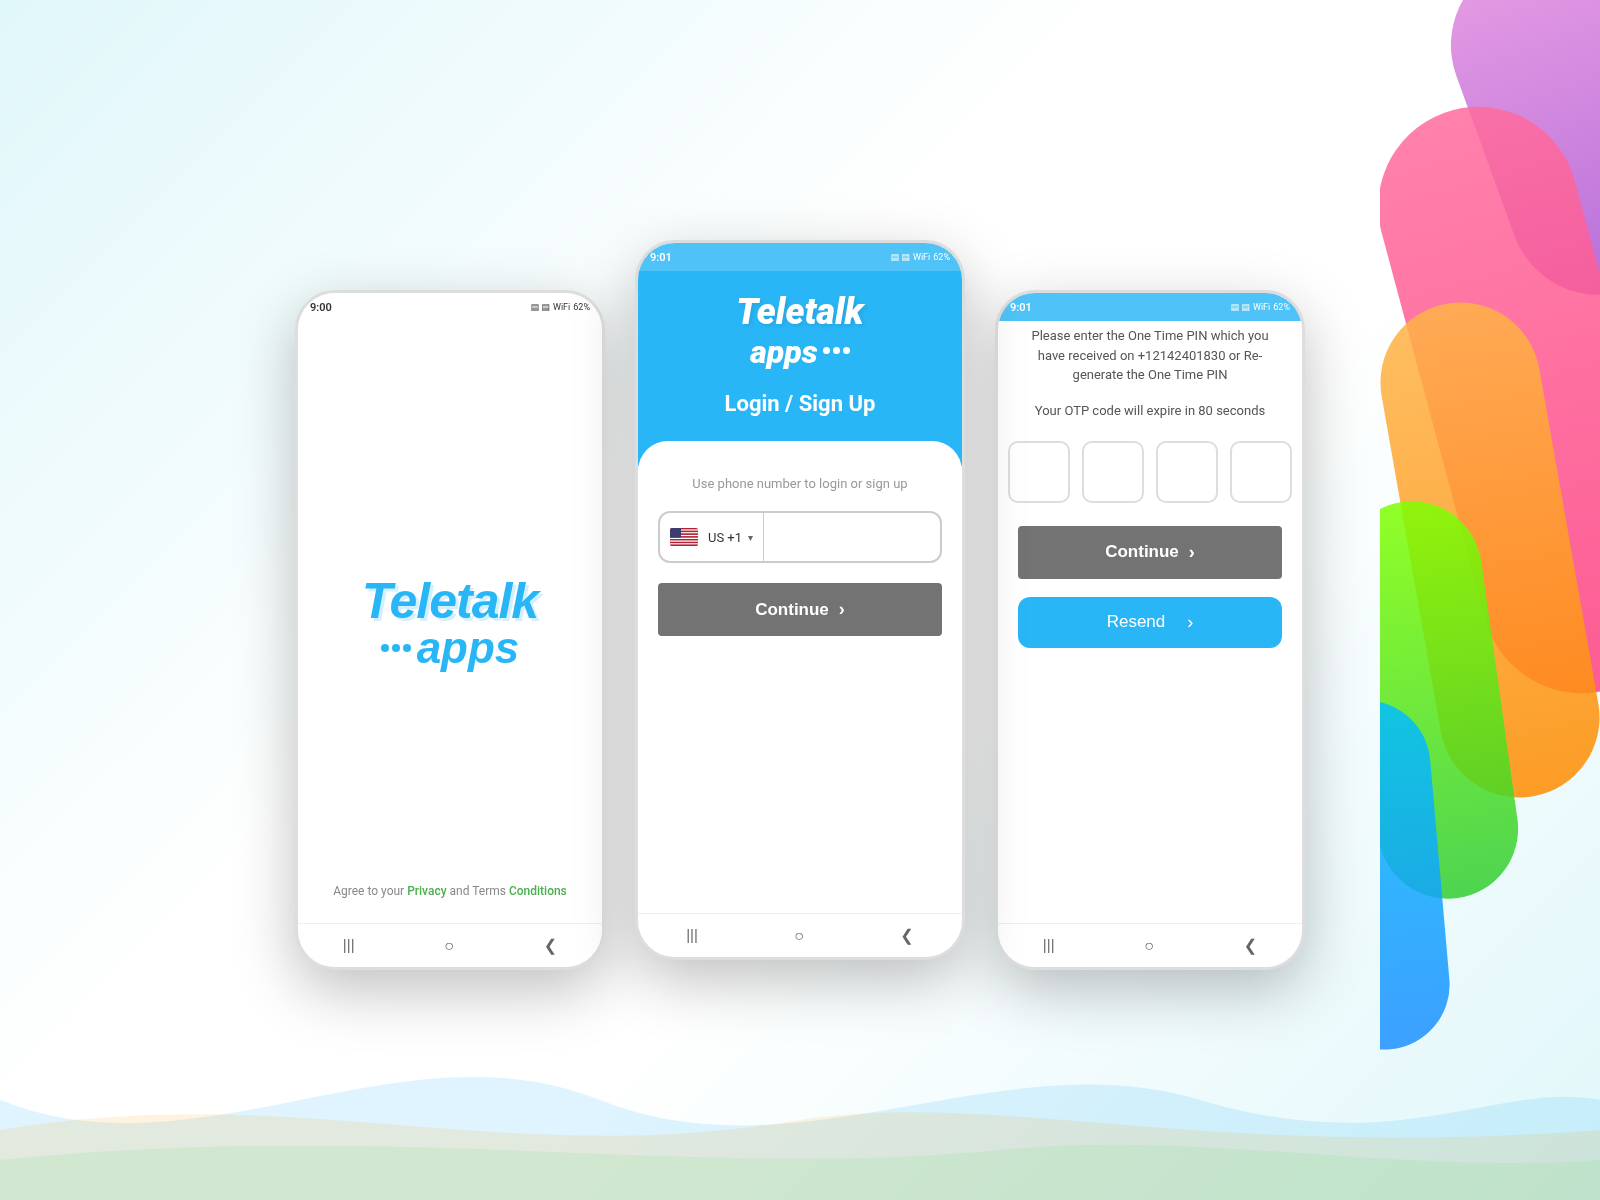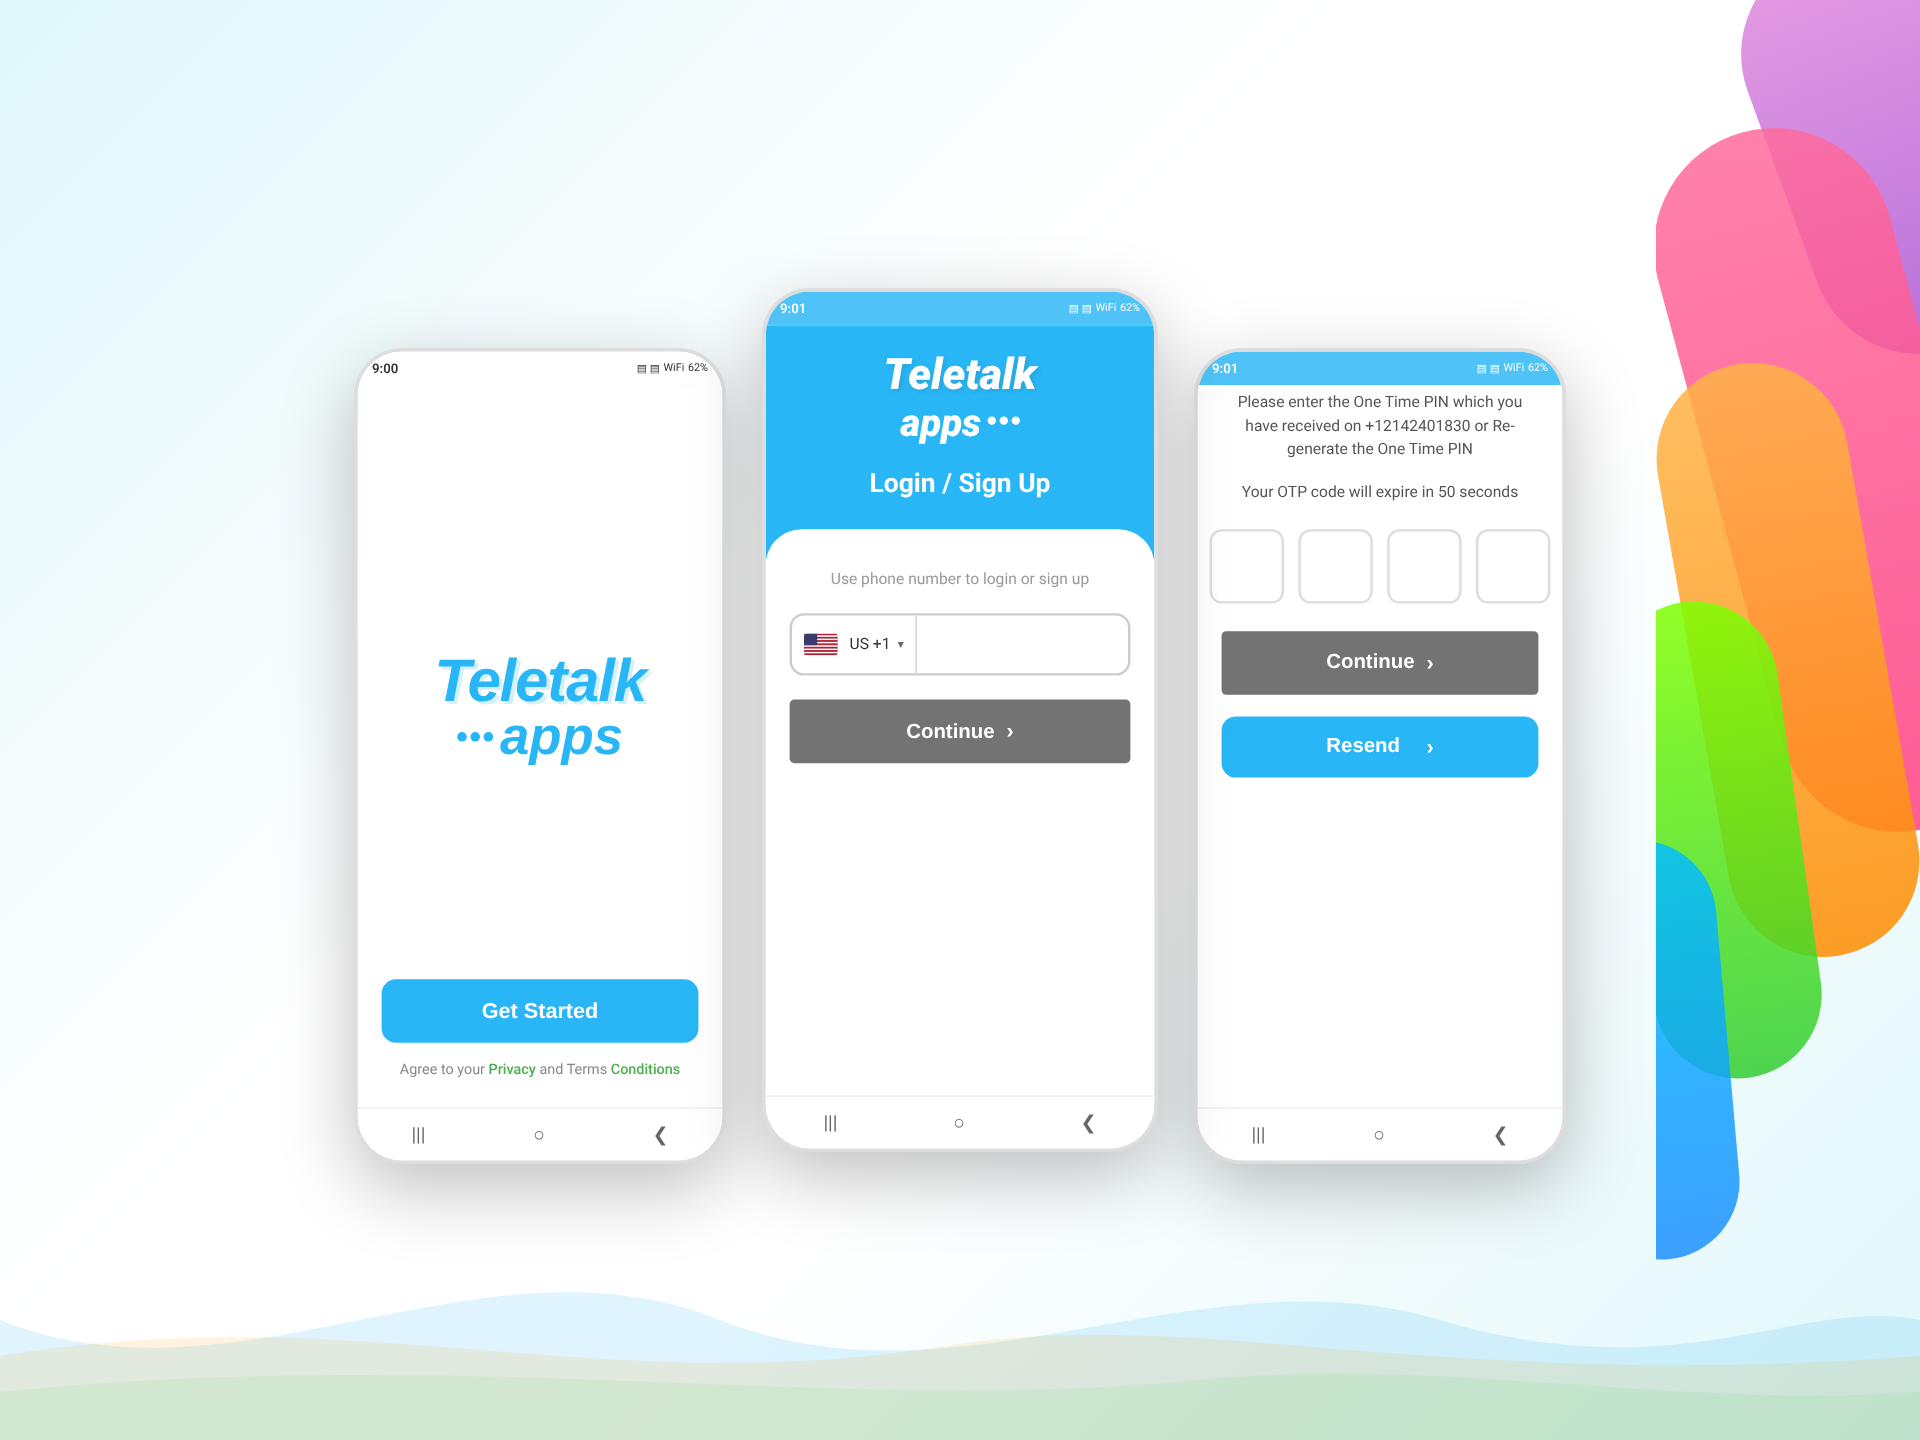--- a/index.html
+++ b/index.html
@@ -408,21 +408,21 @@
     }
 
     .resend-btn {
       background: #29b6f6;
       color: white;
       border: none;
       border-radius: 12px;
       padding: 15px 0;
       width: 100%;
       font-size: 17px;
-      font-weight: 700;
+      font-weight: 400;
       cursor: pointer;
       display: flex;
       align-items: center;
       justify-content: center;
       gap: 22px;
     }
 
     
     .logo-main {
       font-size: 50px;
@@ -508,21 +508,20 @@
                 <span class="bubble-dot"></span>
                 <span class="bubble-dot"></span>
                 <span class="bubble-dot"></span>
               </span>
               <span class="logo-apps">apps</span>
             </div>
           </div>
         </div>
 
         <div style="width:100%;">
-          <button class="get-started-btn">Get Started</button>
           <p class="terms-text">
             <span>Agree to your</span>
             <span class="terms-link">Privacy</span>
             <span>and Terms</span>
             <span class="terms-link">Conditions</span>
           </p>
         </div>
       </div>
     </div>
 
@@ -609,21 +608,21 @@
         <span style="font-size:9px;">WiFi</span>
         <span style="font-size:9px;">62%</span>
       </div>
     </div>
 
     <div class="phone-content">
 
 
       <div class="otp-body">
         <p class="otp-description">Please enter the One Time PIN which you have received on +12142401830 or Re-generate the One Time PIN</p>
-        <p class="otp-timer">Your OTP code will expire in 50 seconds</p>
+        <p class="otp-timer">Your OTP code will expire in 80 seconds</p>
 
         <div class="otp-inputs">
           <input type="text" class="otp-box" maxlength="1" style="">
           <input type="text" class="otp-box" maxlength="1" style="">
           <input type="text" class="otp-box" maxlength="1" style="">
           <input type="text" class="otp-box" maxlength="1" style="">
         </div>
 
         <button class="continue-btn">
           <span>Continue</span>

